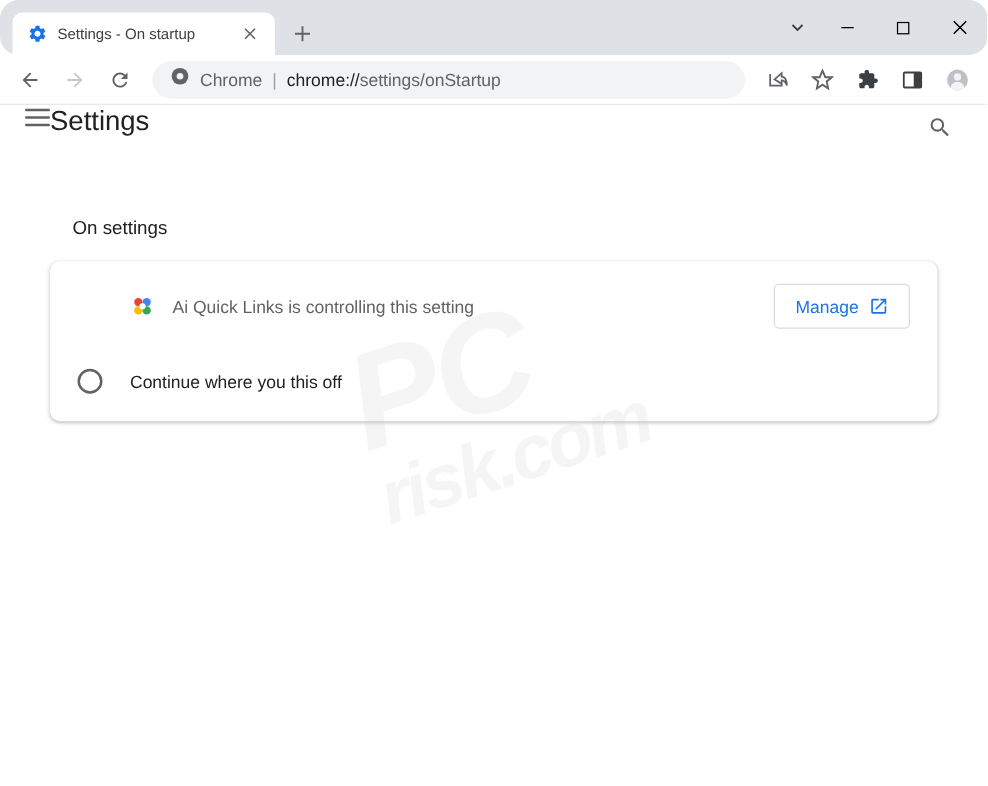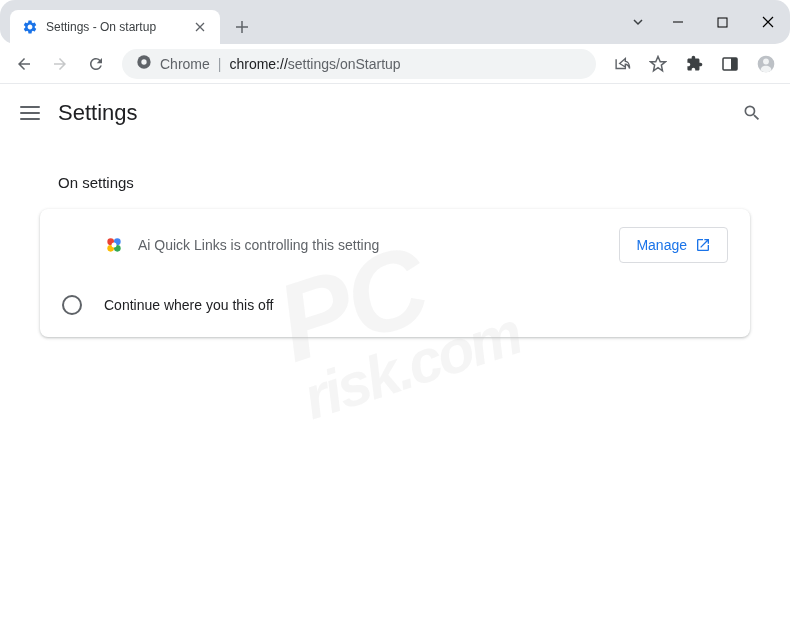--- a/index.html
+++ b/index.html
@@ -25,21 +25,21 @@
 .omni-divider { color: #9aa0a6; font-size: 14px; }
 .omni-url { font-size: 14px; color: #202124; }
 .omni-url .path { color: #5f6368; }
 .tool-icon { width: 32px; height: 32px; display: flex; align-items: center; justify-content: center; cursor: pointer; border-radius: 50%; }
 .update-btn { height: 30px; border: 1px solid #d93025; border-radius: 15px; display: flex; align-items: center; padding: 0 10px 0 14px; gap: 6px; cursor: pointer; margin-left: 4px; }
 .update-btn span { color: #d93025; font-size: 13px; }
 .three-dots { display: flex; flex-direction: column; gap: 2px; }
 .three-dots i { width: 3px; height: 3px; background: #d93025; border-radius: 50%; }
 
 
-.settings-header { height: 58px; display: flex; align-items: center; padding: 0 20px; gap: 18px; }
+.settings-header { height: 58px; display: flex; padding: 0 20px; }
 .hamburger { width: 20px; height: 20px; cursor: pointer; display: flex; flex-direction: column; justify-content: center; gap: 4px; }
 .hamburger i { height: 2px; background: #5f6368; border-radius: 1px; }
 .settings-title { font-size: 22px; color: #202124; font-weight: 500; }
 .search-btn { margin-left: auto; width: 36px; height: 36px; display: flex; align-items: center; justify-content: center; cursor: pointer; border-radius: 50%; }
 
 
 .content { padding: 10px 40px; }
 .section-title { font-size: 15px; color: #202124; margin: 22px 0 18px 18px; font-weight: 400; }
 .card { background: #fff; border-radius: 8px; box-shadow: 0 1px 2px rgba(60,64,67,.2), 0 1px 3px 1px rgba(60,64,67,.1); padding: 8px 0; }
 .radio-row { display: flex; align-items: center; padding: 14px 22px; gap: 22px; cursor: pointer; }

